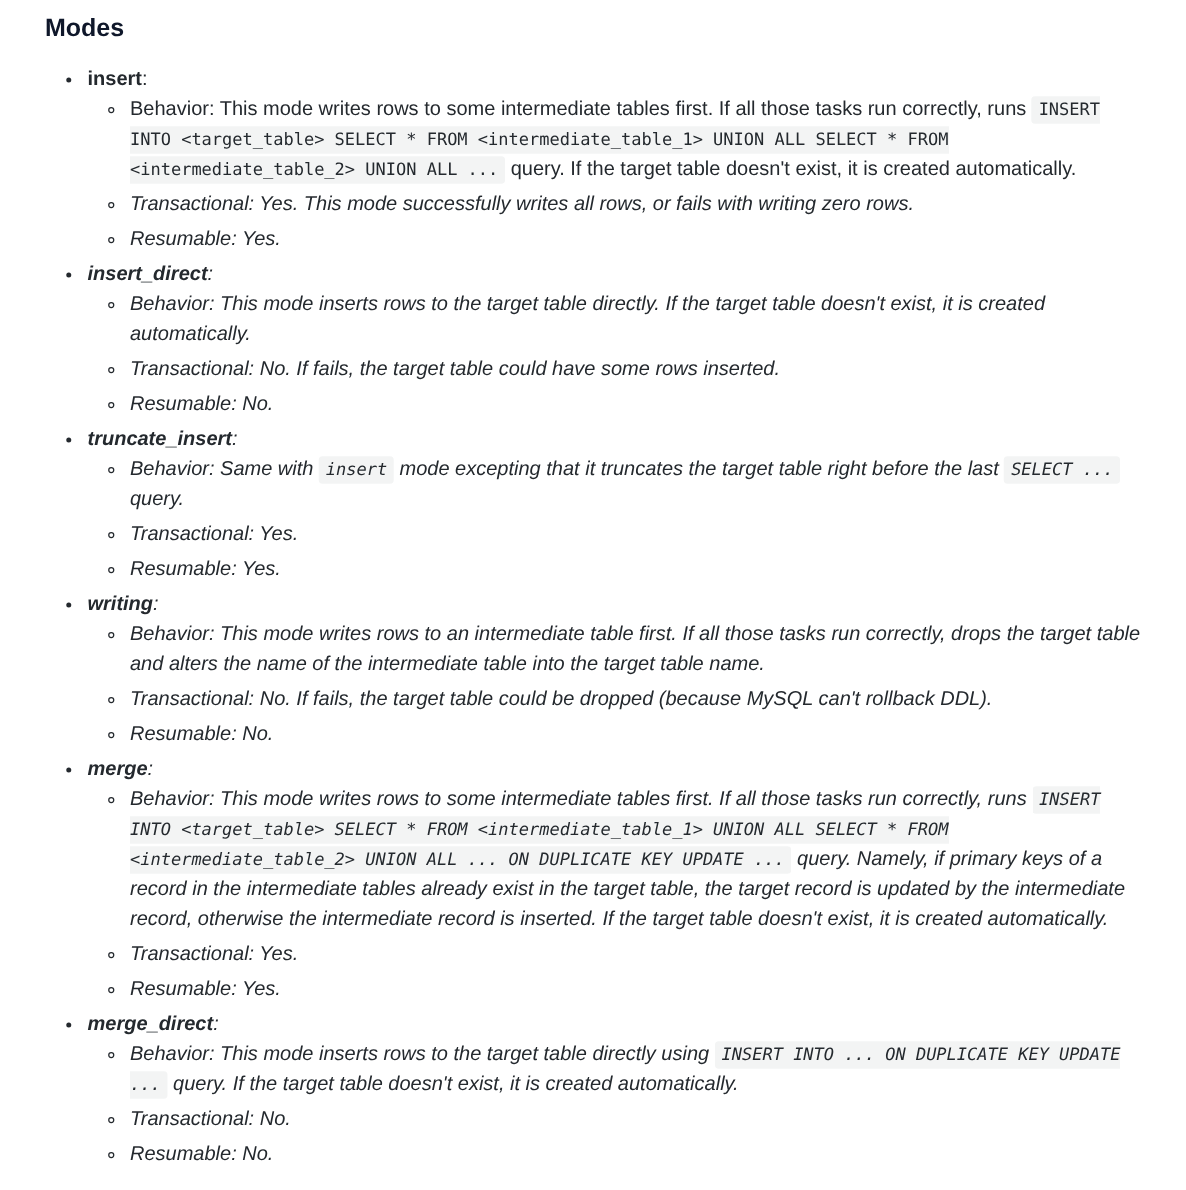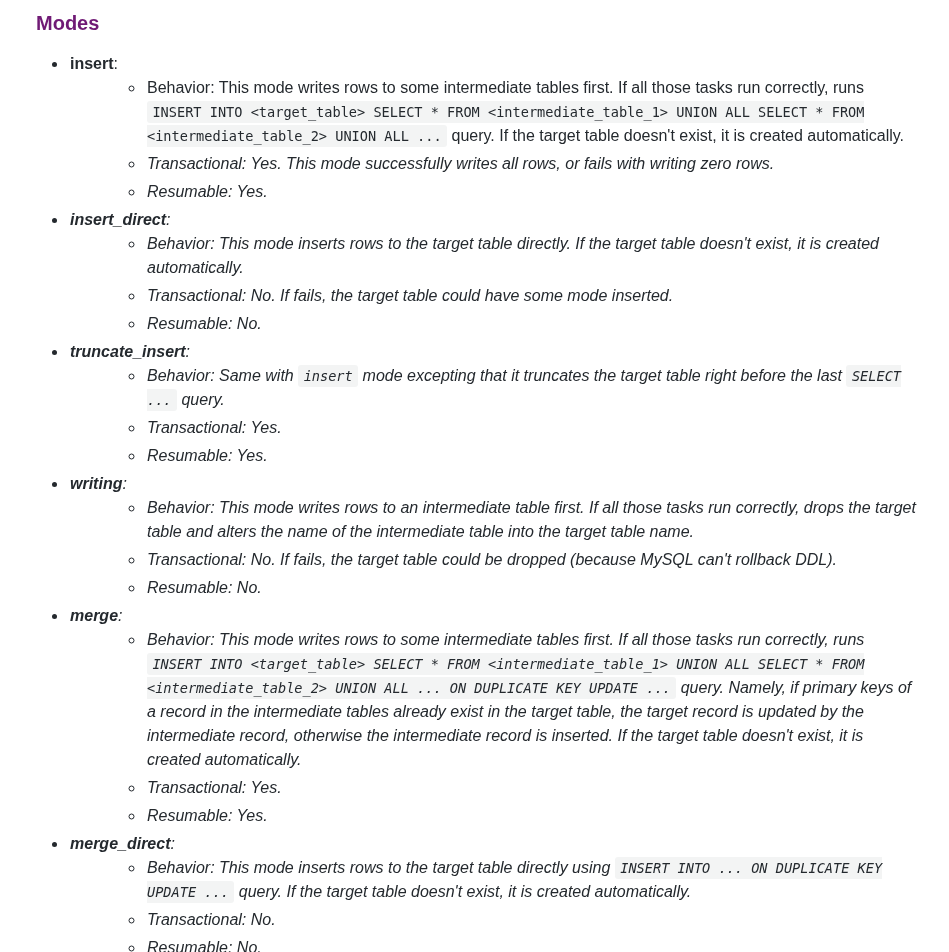--- a/index.html
+++ b/index.html
@@ -17,35 +17,35 @@
     box-sizing: border-box;
     width: 100%;
     height: 100%;
     padding: 11px 30px 16px 36px;
   }
   h3.page-title {
     font-size: 20px;
     font-weight: 700;
     line-height: 1.25;
     margin: 0 0 16px 0;
-    color: #701a75;
+    color: #0f172a;
   }
   ul.modes {
     margin: 0;
     padding-left: 2em;
     list-style-type: disc;
   }
   ul.details {
     margin: 0;
     padding-left: 2em;
     list-style-type: circle;
   }
   li + li { margin-top: 0.25em; font-style: italic; }
   li.mode { padding-left: 2px; }
-  li.detail { padding-left: 2px; margin-left: 43px; }
+  li.detail { padding-left: 2px; }
   .mode-name { font-weight: 700; }
   code.inline-code {
     font-family: "DejaVu Sans Mono", monospace;
     font-size: 85%;
     background-color: rgba(27,31,35,0.05);
     padding: 0.2em 0.4em;
     margin: 0;
     border-radius: 3px;
   }
 </style>
@@ -60,21 +60,21 @@
     <ul class="details">
           <li class="detail">Behavior: This mode writes rows to some intermediate tables first. If all those tasks run correctly, runs <code class="inline-code">INSERT INTO &lt;target_table&gt; SELECT * FROM &lt;intermediate_table_1&gt; UNION ALL SELECT * FROM &lt;intermediate_table_2&gt; UNION ALL ...</code> query. If the target table doesn't exist, it is created automatically.</li>
           <li class="detail">Transactional: Yes. This mode successfully writes all rows, or fails with writing zero rows.</li>
           <li class="detail">Resumable: Yes.</li>
         </ul>
   </li>
       <li class="mode">
     <span class="mode-name">insert_direct</span><span class="mode-colon">:</span>
     <ul class="details">
           <li class="detail">Behavior: This mode inserts rows to the target table directly. If the target table doesn't exist, it is created automatically.</li>
-          <li class="detail">Transactional: No. If fails, the target table could have some mode inserted.</li>
+          <li class="detail">Transactional: No. If fails, the target table could have some rows inserted.</li>
           <li class="detail">Resumable: No.</li>
         </ul>
   </li>
       <li class="mode">
     <span class="mode-name">truncate_insert</span><span class="mode-colon">:</span>
     <ul class="details">
           <li class="detail">Behavior: Same with <code class="inline-code">insert</code> mode excepting that it truncates the target table right before the last <code class="inline-code">SELECT ...</code> query.</li>
           <li class="detail">Transactional: Yes.</li>
           <li class="detail">Resumable: Yes.</li>
         </ul>

